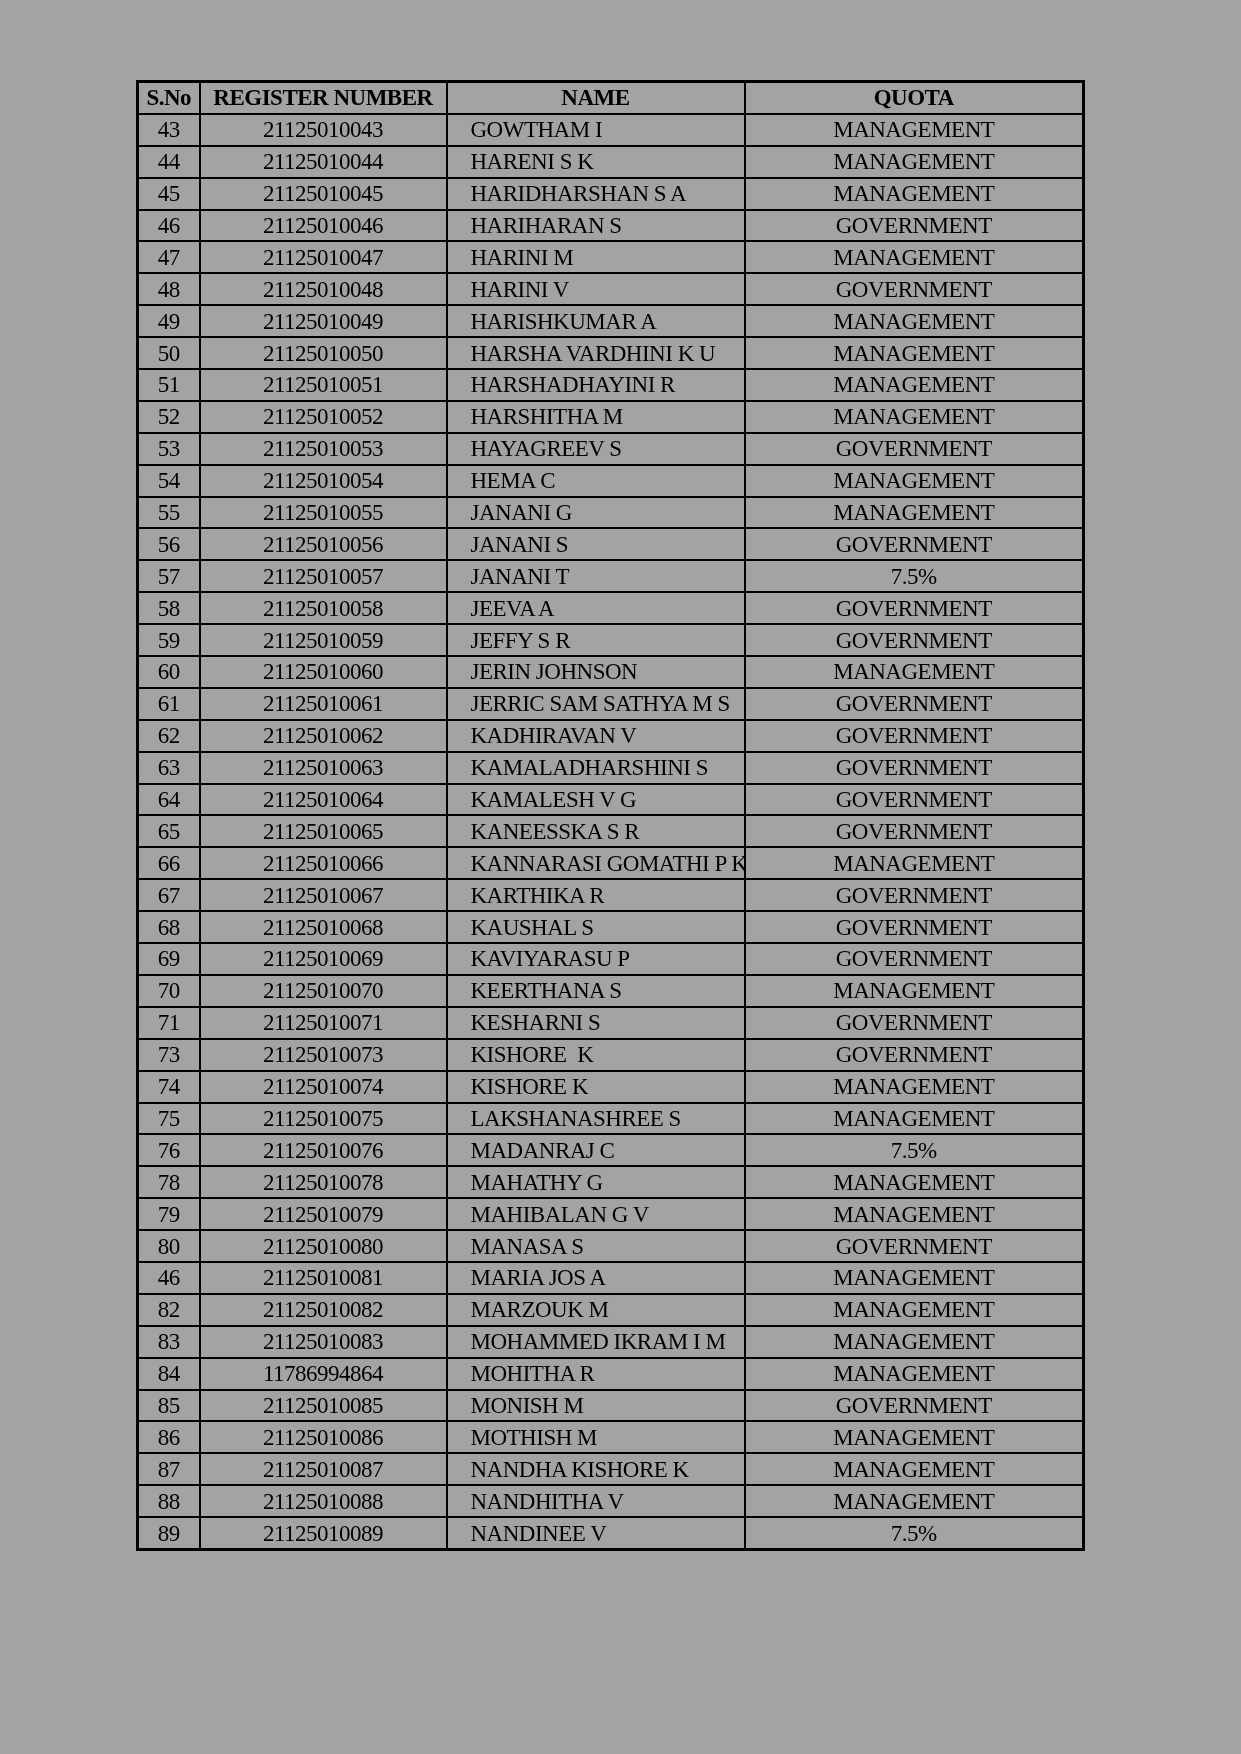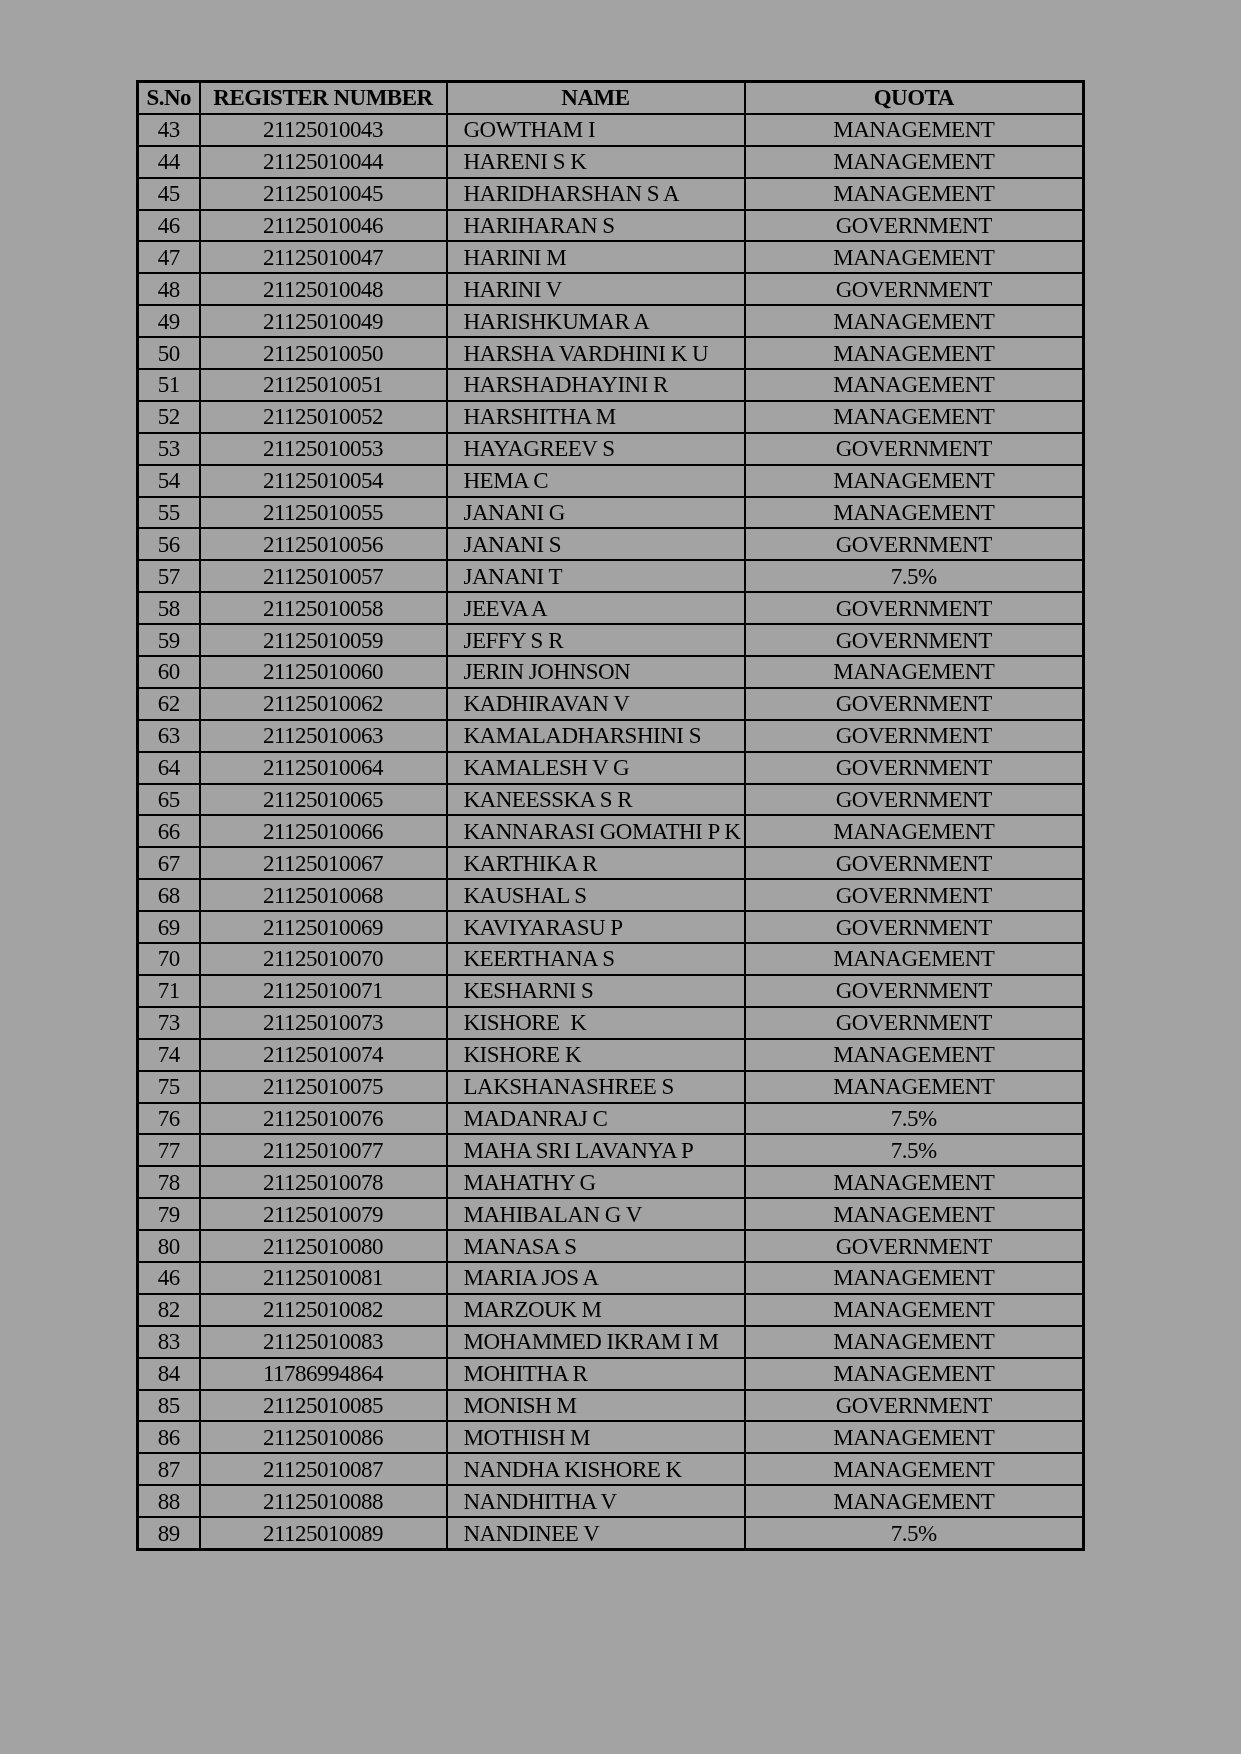--- a/index.html
+++ b/index.html
@@ -40,21 +40,21 @@
     vertical-align: middle;
     text-align: center;
     overflow: hidden;
     white-space: pre;
   }
   table.roster th {
     font-weight: bold;
   }
   table.roster td.c-name {
     text-align: left;
-    padding-left: 16px;
+    padding-left: 23px;
   }
 </style>
 </head>
 <body>
 
 <div class="sheet">
   <table class="roster">
     <colgroup>
       <col class="col-sno">
       <col class="col-reg">
@@ -172,20 +172,26 @@
           <td class="c-name">JEFFY S R</td>
           <td class="c-quota">GOVERNMENT</td>
         </tr>
         <tr>
           <td class="c-sno">60</td>
           <td class="c-reg">21125010060</td>
           <td class="c-name">JERIN JOHNSON</td>
           <td class="c-quota">MANAGEMENT</td>
         </tr>
         <tr>
+          <td class="c-sno">61</td>
+          <td class="c-reg">21125010061</td>
+          <td class="c-name">JERRIC SAM SATHYA M S</td>
+          <td class="c-quota">GOVERNMENT</td>
+        </tr>
+        <tr>
           <td class="c-sno">62</td>
           <td class="c-reg">21125010062</td>
           <td class="c-name">KADHIRAVAN V</td>
           <td class="c-quota">GOVERNMENT</td>
         </tr>
         <tr>
           <td class="c-sno">63</td>
           <td class="c-reg">21125010063</td>
           <td class="c-name">KAMALADHARSHINI S</td>
           <td class="c-quota">GOVERNMENT</td>
@@ -253,26 +259,20 @@
         <tr>
           <td class="c-sno">75</td>
           <td class="c-reg">21125010075</td>
           <td class="c-name">LAKSHANASHREE S</td>
           <td class="c-quota">MANAGEMENT</td>
         </tr>
         <tr>
           <td class="c-sno">76</td>
           <td class="c-reg">21125010076</td>
           <td class="c-name">MADANRAJ C</td>
-          <td class="c-quota">7.5%</td>
-        </tr>
-        <tr>
-          <td class="c-sno">77</td>
-          <td class="c-reg">21125010077</td>
-          <td class="c-name">MAHA SRI LAVANYA P</td>
           <td class="c-quota">7.5%</td>
         </tr>
         <tr>
           <td class="c-sno">78</td>
           <td class="c-reg">21125010078</td>
           <td class="c-name">MAHATHY G</td>
           <td class="c-quota">MANAGEMENT</td>
         </tr>
         <tr>
           <td class="c-sno">79</td>

